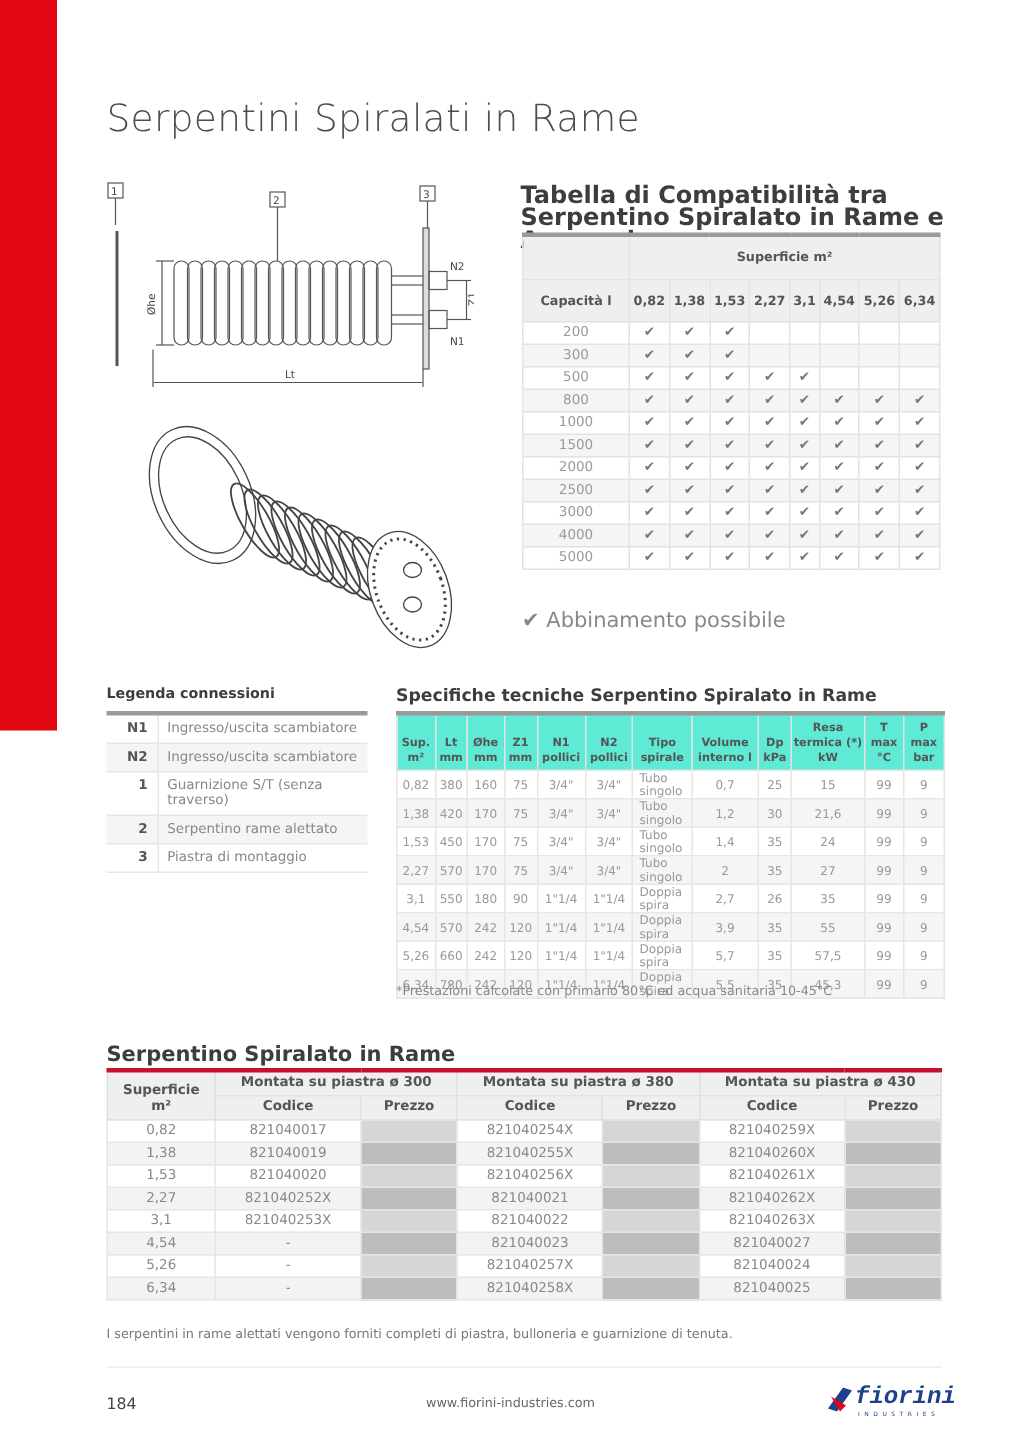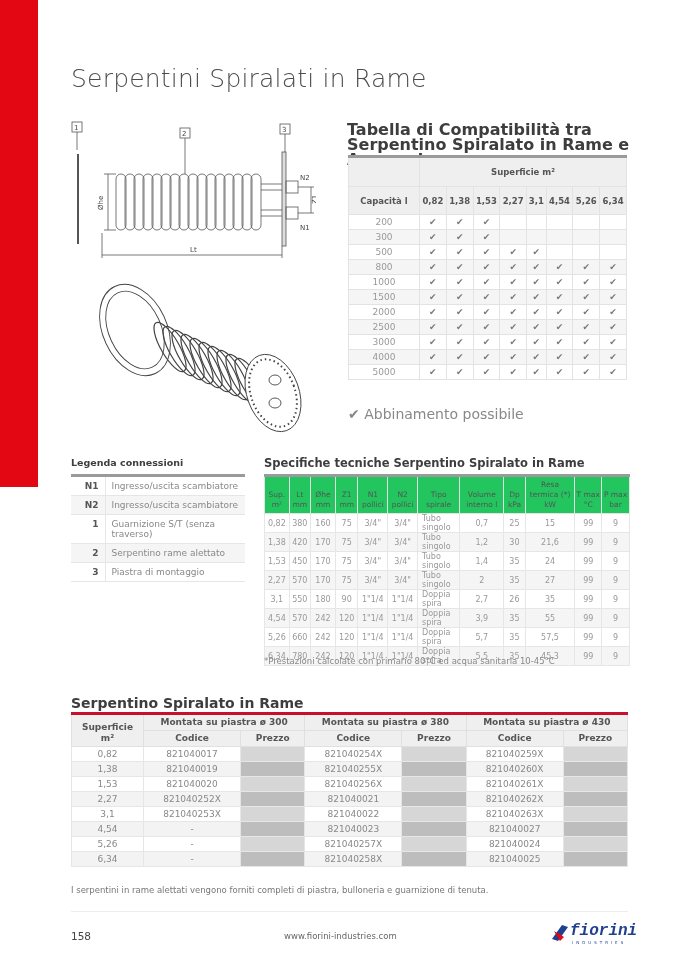--- a/index.html
+++ b/index.html
@@ -30,21 +30,21 @@
   .legend { position: absolute; left: 71px; top: 474px; width: 174px; font-size: 9px; }
   .legend { border-top: 3px solid #9a9a9a; }
   .legend td { border-bottom: 1px solid #e6e6e6; padding: 4px 6px; vertical-align: top; color: #888; }
   .legend td.k { width: 34px; text-align: right; font-weight: bold; color: #555; border-right: 1px solid #e6e6e6; }
   .legend tr:nth-child(even) td { background: #f5f5f5; }
 
   
   .spec-title { position: absolute; left: 264px; top: 456px; font-size: 11.5px; font-weight: bold; color: #3d3d3d; }
   .spec { position: absolute; left: 264px; top: 474px; width: 366px; font-size: 8px; }
   .spec { border-top: 3px solid #9a9a9a; }
-  .spec th { background: #22c55e; color: #555; font-weight: normal; font-size: 7.5px; padding: 3px 1px; vertical-align: bottom; border: 1px solid #e3e3e3; line-height: 10px; }
+  .spec th { background: #5eead4; color: #555; font-weight: bold; font-size: 7.5px; padding: 3px 1px; vertical-align: bottom; border: 1px solid #e3e3e3; line-height: 10px; }
   .spec td { border: 1px solid #e6e6e6; text-align: center; color: #999; height: 17px; font-size: 8px; }
   .spec td.left { text-align: left; padding-left: 4px; }
   .spec tbody tr:nth-child(even) td { background: #f5f5f5; }
   .spec-note { position: absolute; left: 264px; top: 656px; font-size: 8.5px; color: #888; }
 
   
   .price-title { position: absolute; left: 71px; top: 695px; font-size: 14px; font-weight: bold; color: #3d3d3d; }
   .price { position: absolute; left: 71px; top: 712px; width: 557px; font-size: 9px; border-top: 3px solid #c8102e; }
   .price th { background: #efefef; color: #555; font-weight: bold; font-size: 9px; border: 1px solid #e0e0e0; padding: 2px 2px; line-height: 11px; }
   .price td { border: 1px solid #e6e6e6; text-align: center; color: #888; height: 15px; font-size: 9px; }
@@ -541,21 +541,21 @@
         <td>821040258X</td>
         <td class="prz"></td>
         <td>821040025</td>
         <td class="prz"></td>
       </tr>
     </tbody>
 </table>
 <div class="price-note">I serpentini in rame alettati vengono forniti completi di piastra, bulloneria e guarnizione di tenuta.</div>
 
 <div class="footer-rule"></div>
-<div class="page-num">158</div>
+<div class="page-num">184</div>
 <div class="site">www.fiorini-industries.com</div>
 <div class="logo">
   <svg width="20" height="20" viewBox="0 0 20 20" style="position:absolute;left:0;top:1px">
     <path d="M2 16 L12 2 L18 4 L8 18 Z" fill="#1f3f8f"></path>
     <path d="M4 8 L14 14 L10 18 Z" fill="#e30613"></path>
   </svg>
   <span class="word">fiorini</span>
   <span class="sub">INDUSTRIES</span>
 </div>
 

